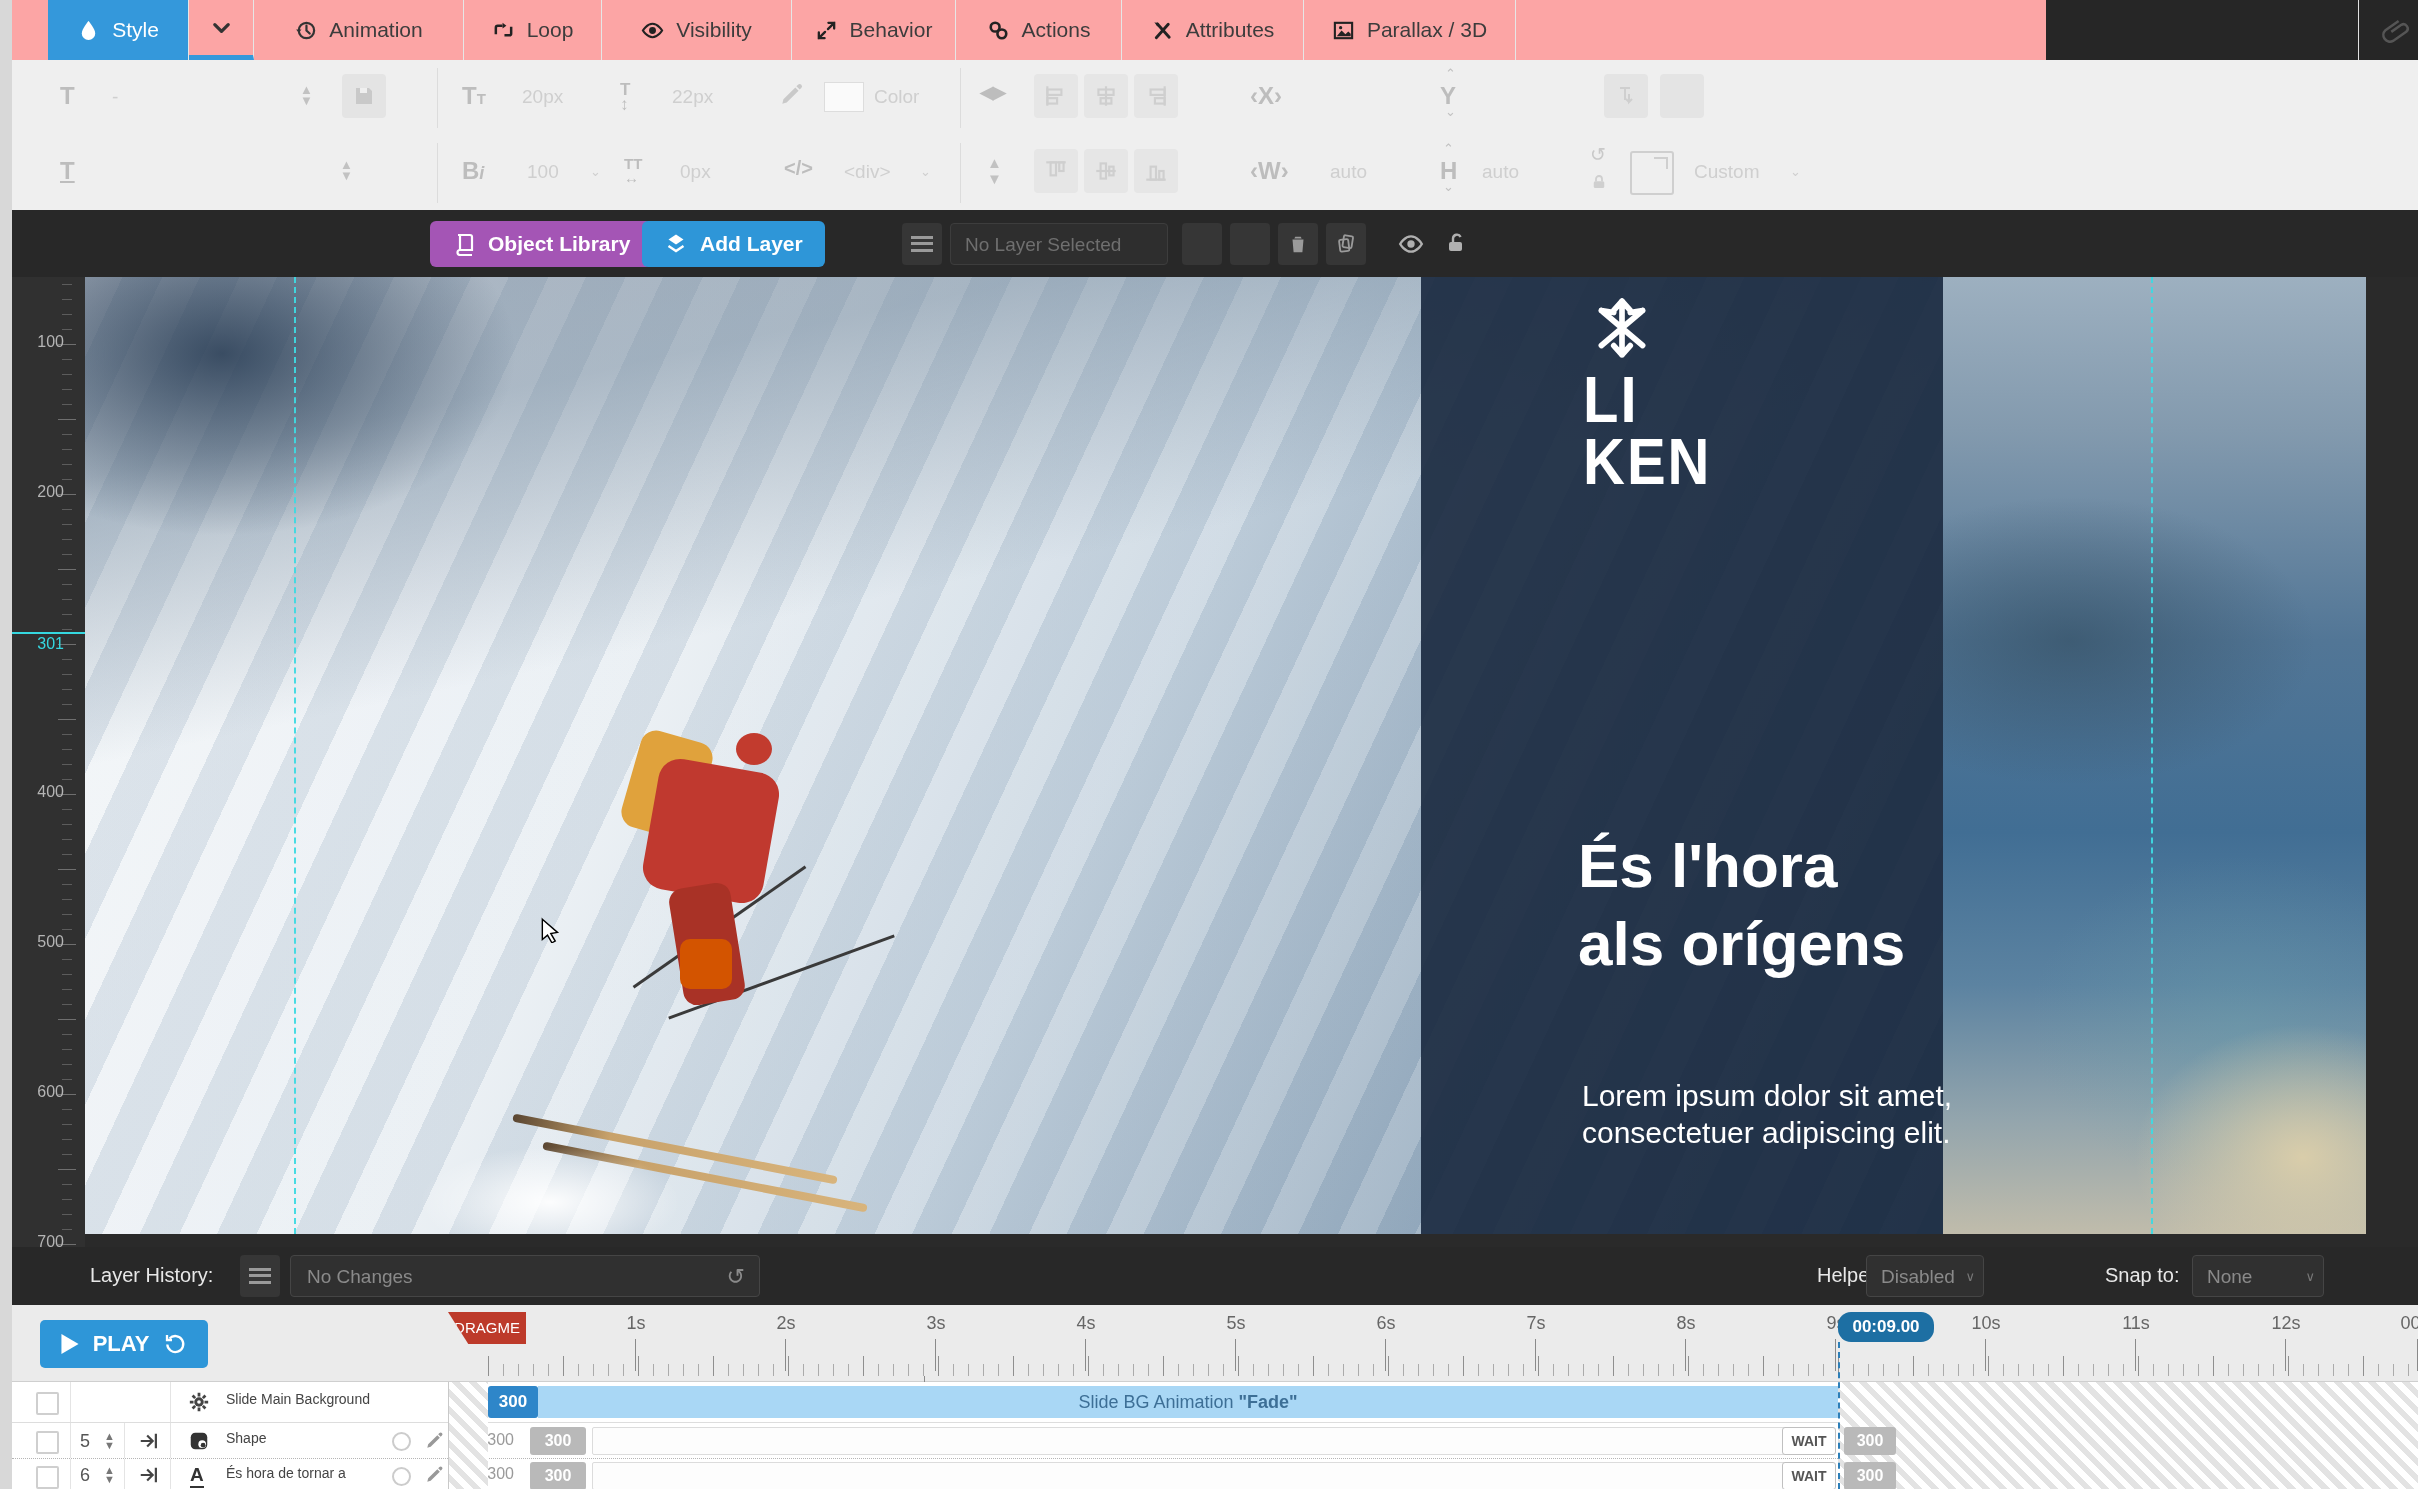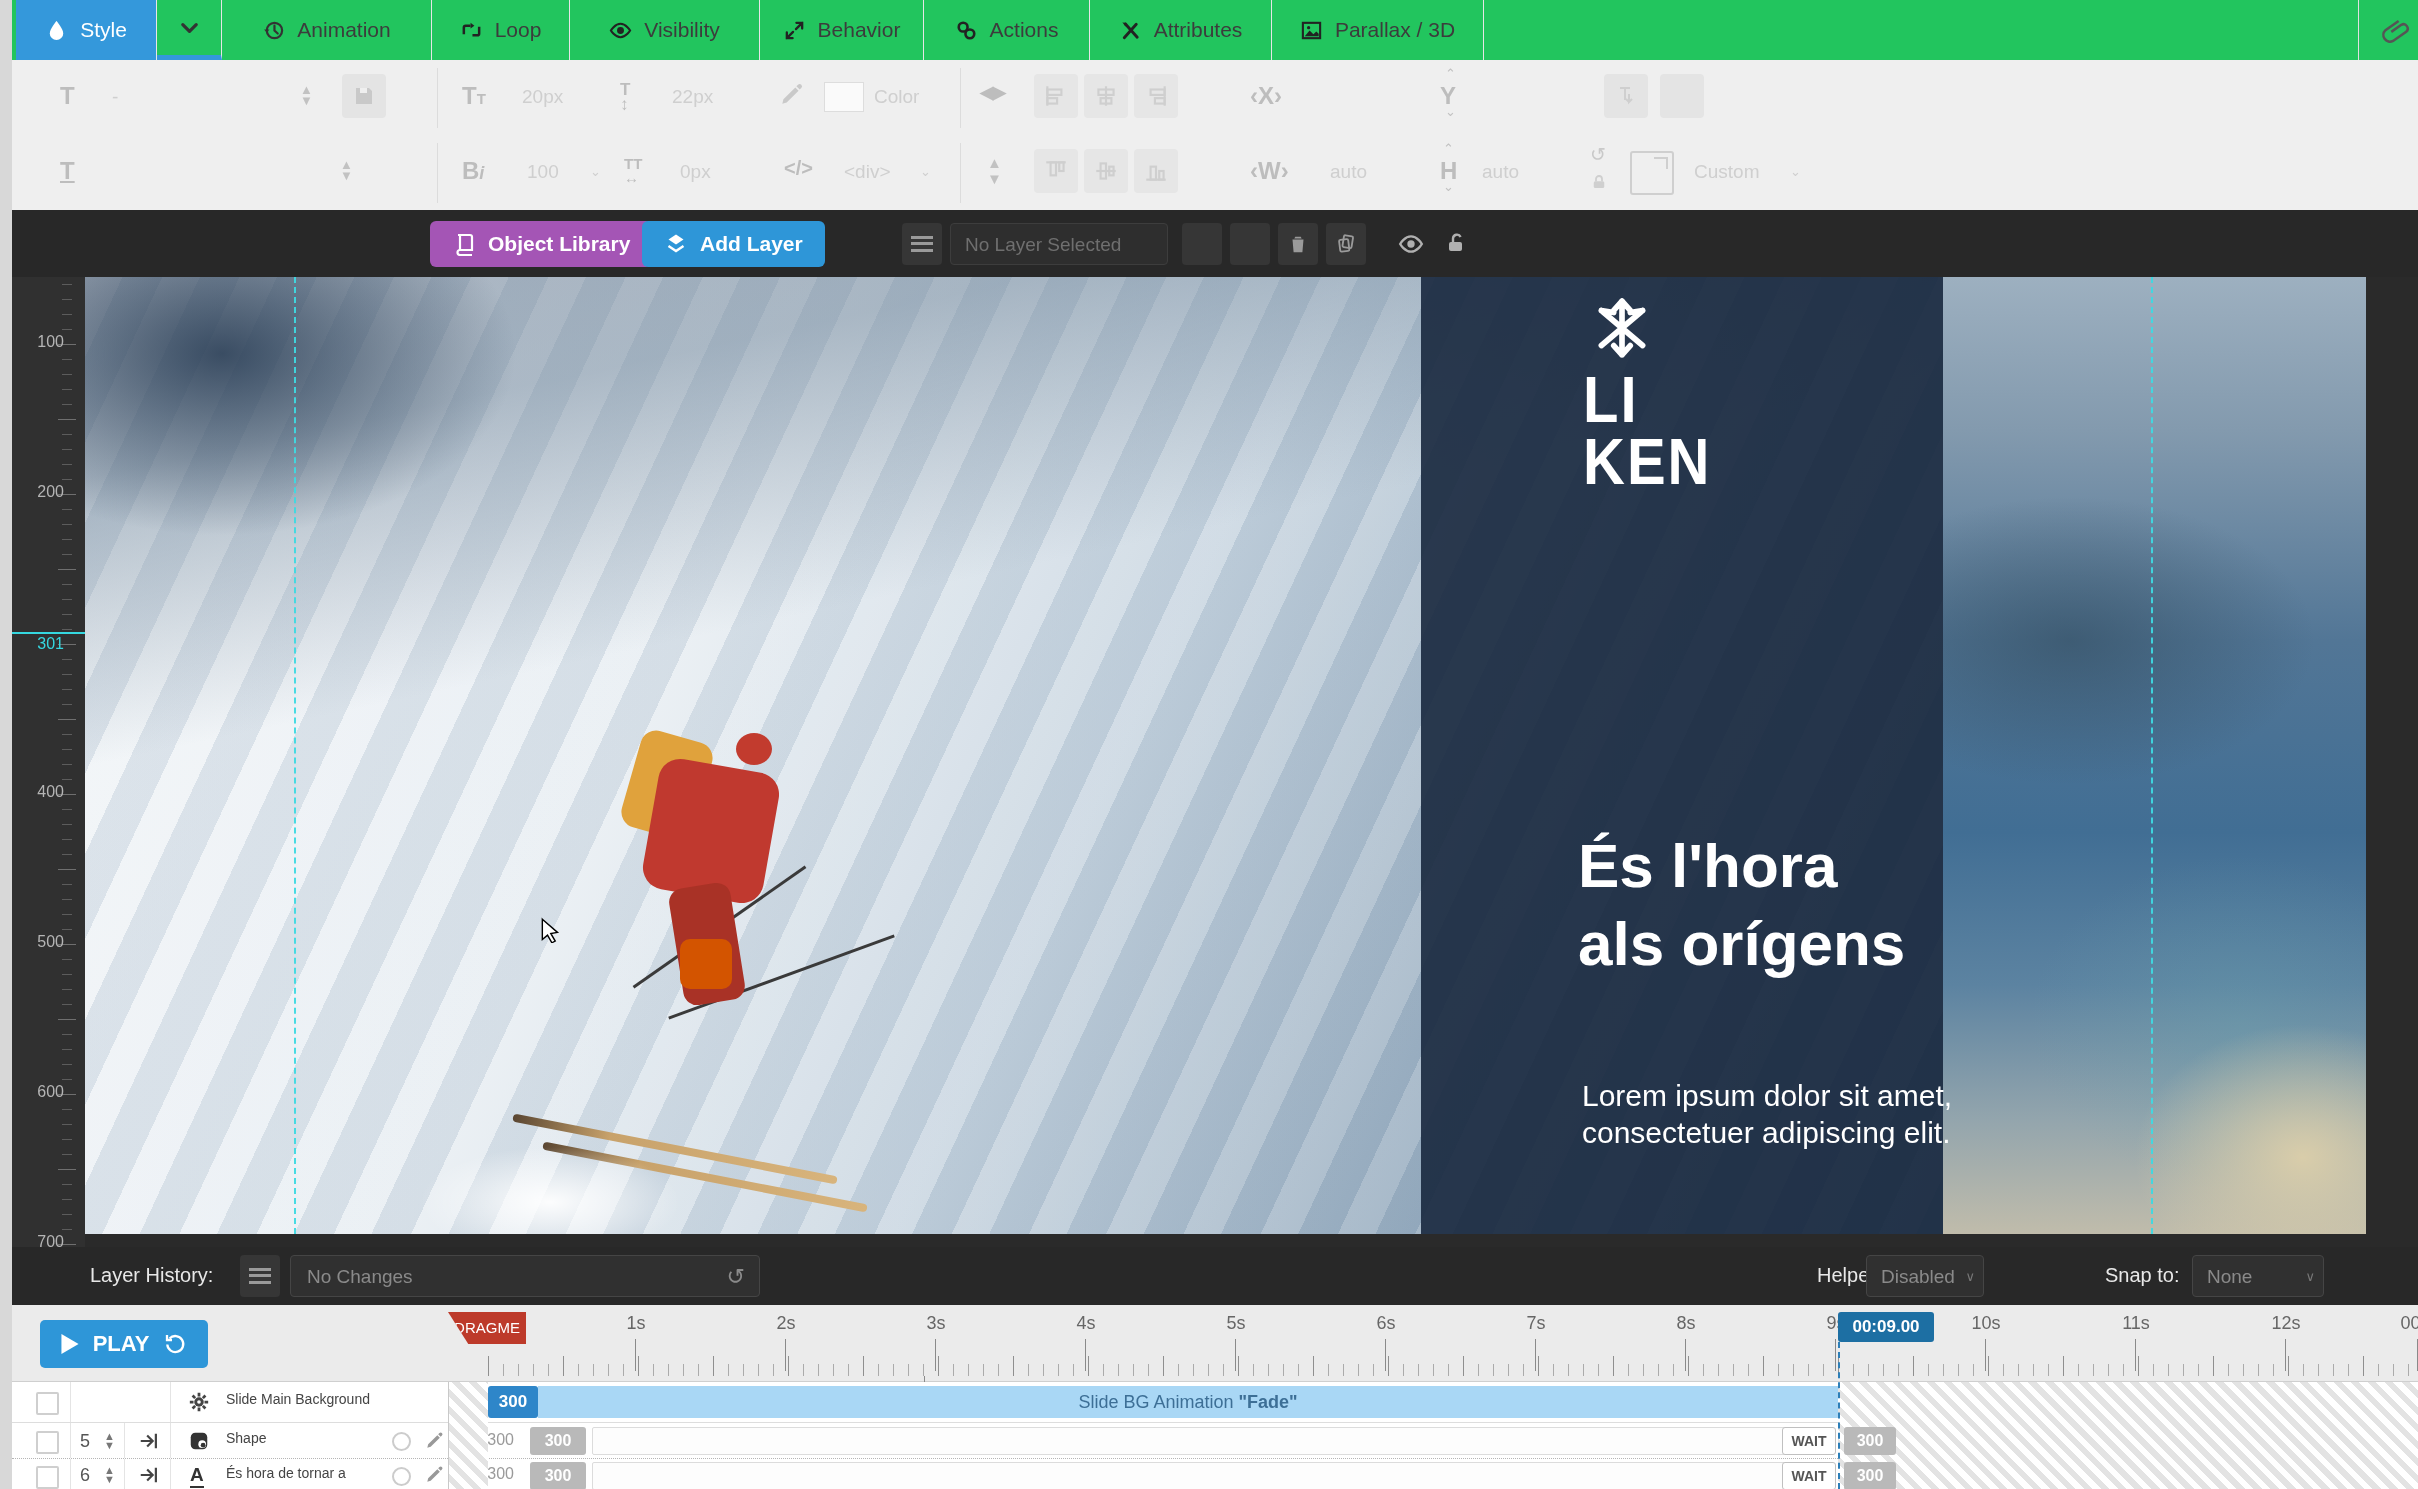--- a/index.html
+++ b/index.html
@@ -1,20 +1,20 @@
 <!DOCTYPE html>
 <html><head>
 <meta charset="utf-8">
 <style>
   html,body{margin:0;padding:0;background:#1e1e1e;}
   #app{position:relative;width:2418px;height:1489px;overflow:hidden;
        font-family:"Liberation Sans",sans-serif;background:#262626;}
   .abs{position:absolute;}
   
-  .tabbar{left:0;top:0;width:2418px;height:60px;background:#22c55e;display:flex;}
+  .tabbar{left:0;top:0;width:2014px;height:60px;background:#fca5a5;display:flex;padding-left:32px;}
   .gutter{left:0;top:0;width:12px;height:1489px;background:#d8d8d8;z-index:60;}
   .tab{height:60px;display:flex;align-items:center;justify-content:center;gap:12px;
        border-right:1px solid #e6e6e6;color:#3c3c3c;font-size:21px;cursor:pointer;box-sizing:border-box;}
   .tab svg{width:23px;height:23px;}
   .tab.active{background:#3498db;color:#fff;}
   .tab.chevtab{border-bottom:5px solid #3498db;}
   .tabspacer{flex:1;border:none;}
   
   .toolbar{left:0;top:60px;width:2418px;height:150px;background:#efefef;color:#c6c6c6;}
   .trow{position:absolute;left:12px;right:0;height:75px;display:block;}
@@ -92,21 +92,21 @@
        repeating-linear-gradient(90deg,#8f8f8f 0 1px,transparent 1px 75px) 40px bottom/100% 20px no-repeat,
        repeating-linear-gradient(90deg,#ababab 0 1px,transparent 1px 15px) 40px bottom/100% 12px no-repeat;}
   .ticklabel{position:absolute;top:8px;width:60px;text-align:center;color:#666;font-size:18px;}
   .ticklabel::after{content:"";position:absolute;left:29px;top:26px;width:1px;height:32px;background:#8a8a8a;}
   .tick0::after{content:"";position:absolute;left:476px;top:34px;width:1px;height:26px;background:#8a8a8a;}
   .playbtn{position:absolute;left:28px;top:15px;width:168px;height:48px;background:#2e96d8;border-radius:5px;color:#fff;
            display:flex;align-items:center;justify-content:center;gap:14px;font-size:22px;font-weight:bold;cursor:pointer;}
   .dragme{position:absolute;left:436px;top:7px;width:78px;height:32px;background:#bd3a2a;color:#fff;font-weight:normal;
           font-size:15px;line-height:32px;text-align:center;clip-path:polygon(0 0,100% 0,100% 100%,26% 100%);cursor:grab;}
   .playheadtag{position:absolute;left:1826px;top:7px;width:96px;height:30px;background:#1d6fa3;color:#fff;font-weight:bold;
-          font-size:17px;line-height:30px;text-align:center;border-radius:3px;cursor:grab;z-index:8;}
+          font-size:17px;line-height:30px;text-align:center;border-radius:13px;cursor:grab;z-index:8;}
   .playheadline{position:absolute;left:1826px;top:37px;width:0;height:147px;border-left:2px dashed #2d7fb8;z-index:7;}
   .tl-rows{position:absolute;left:0;top:77px;width:2406px;height:107px;background:#fff;}
   .hatch{background:repeating-linear-gradient(45deg,#fff 0 6px,#e3e3e3 6px 12px);}
   .prehatch{position:absolute;left:436px;top:0;width:40px;height:107px;z-index:1;}
   .posthatch{position:absolute;left:1826px;top:0;width:580px;height:107px;z-index:1;}
   .tlrow{position:absolute;left:0;width:2406px;box-sizing:border-box;}
   .row1{top:0;height:40px;}
   .row2{top:40px;height:36px;border-top:1px solid #ddd;}
   .row3{top:76px;height:31px;border-top:1px dotted #b5b5b5;}
   .panel-sep{position:absolute;left:436px;top:0;width:1px;height:107px;background:#c9c9c9;z-index:5;}

